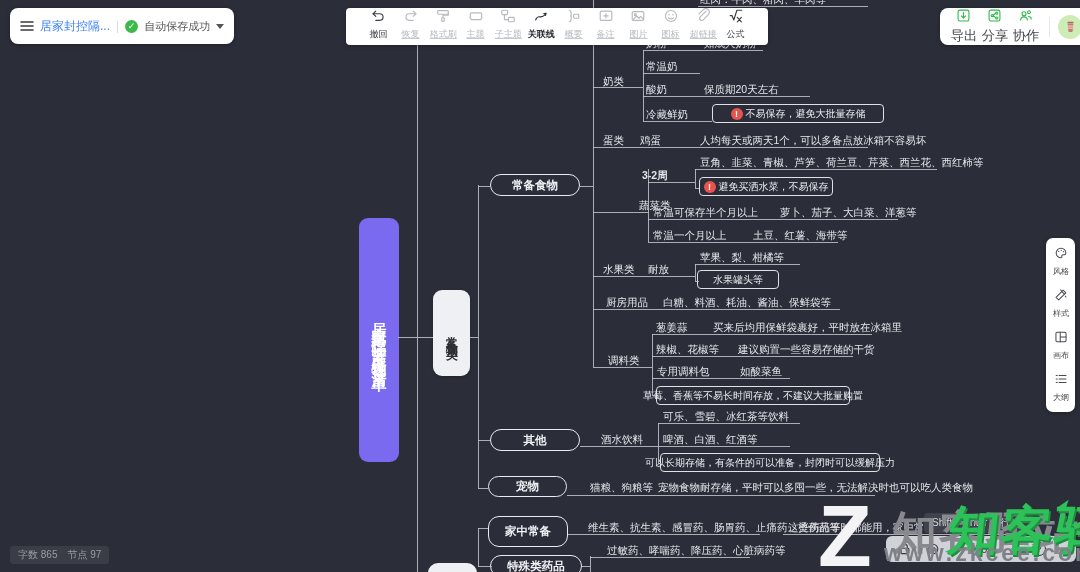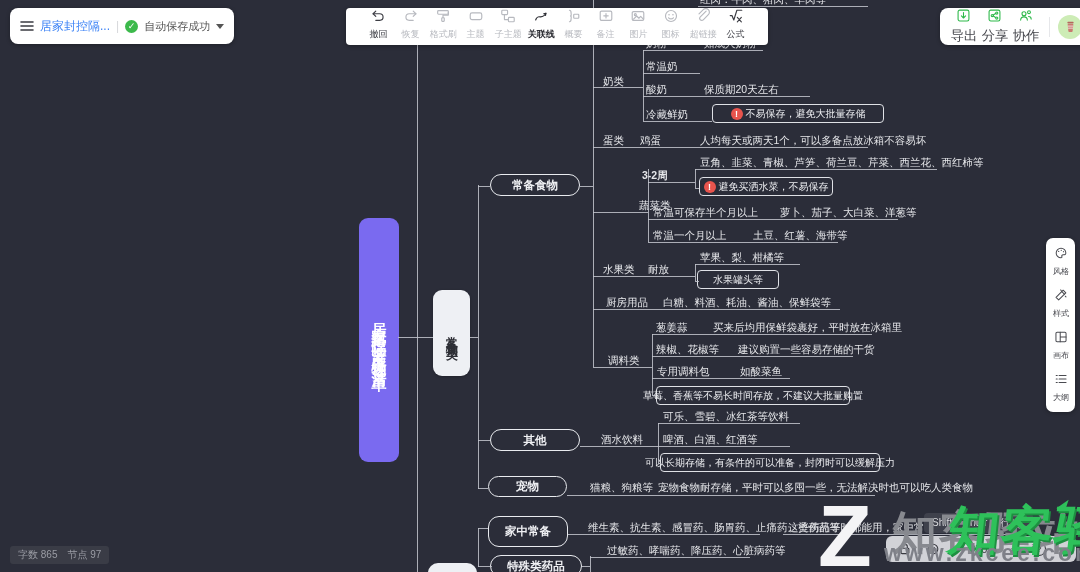--- a/index.html
+++ b/index.html
@@ -41,21 +41,21 @@
     border-top:5px solid #555; display:inline-block; }
   .checkcircle { width:13px; height:13px; border-radius:50%; background:#3cb94b; color:#fff; display:inline-flex;
     align-items:center; justify-content:center; font-size:9px; }
 
   
   #toolbar { position:absolute; left:346px; top:8px; width:422px; height:37px; z-index:60; background:#fff;
     border-radius:4px; box-shadow:0 1px 4px rgba(0,0,0,.3); display:flex; padding:0 16px; }
   .tb-item { width:35px; display:flex; flex-direction:column; align-items:center; gap:0; cursor:pointer; }
   .tb-item svg { width:16px; height:16px; }
   .tb-item .lbl { font-size:9.5px; transform:scale(.95); white-space:nowrap; }
-  .tb-item.disabled { color:#b7b9bf; }
+  .tb-item.disabled { color:#b7b9bf;text-decoration:underline; }
   .tb-item.enabled { color:#3c3d44; }
   .tb-item.strong { color:#2c2d33; font-weight:bold; }
 
   
   #actionsbar { position:absolute; left:940px; top:8px; height:37px; z-index:60; background:#fff; border-radius:8px;
     box-shadow:0 1px 4px rgba(0,0,0,.3); display:flex; align-items:center; padding:0 8px; gap:4px; }
   .ac-item { width:31px; display:flex; flex-direction:column; align-items:center; cursor:pointer; }
   .ac-item svg { width:15px; height:15px; color:#2eb94a; }
   .ac-item .lbl { font-size:14px; color:#44454b; transform:scale(.95); white-space:nowrap; }
   .ac-divider { width:1px; height:20px; background:#e6e7ea; margin:0 4px; }

